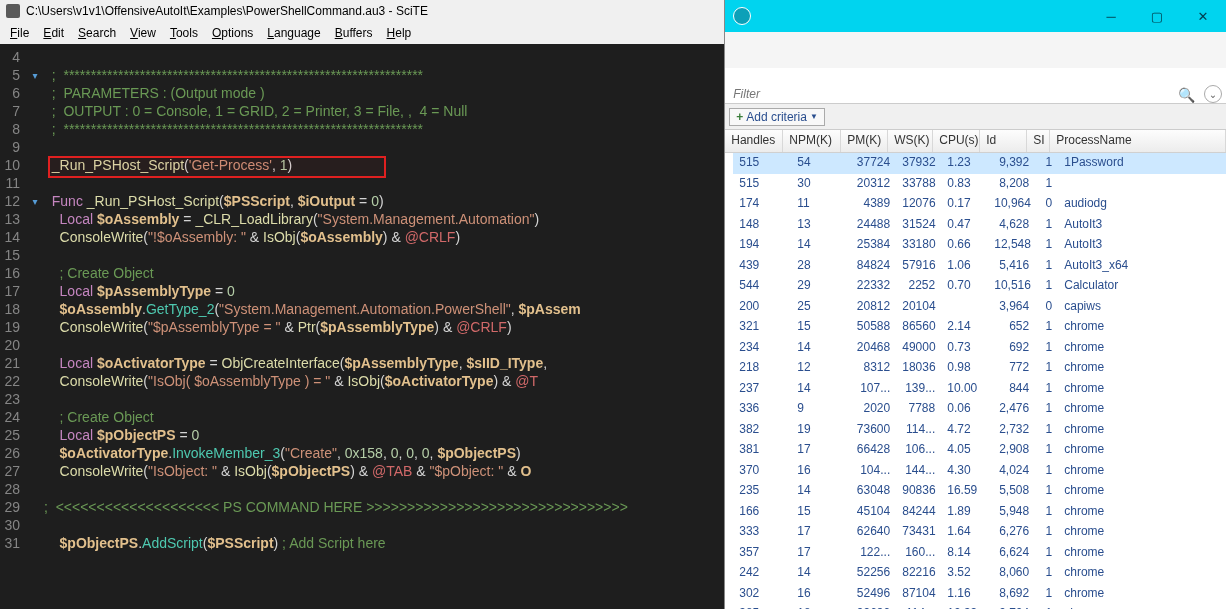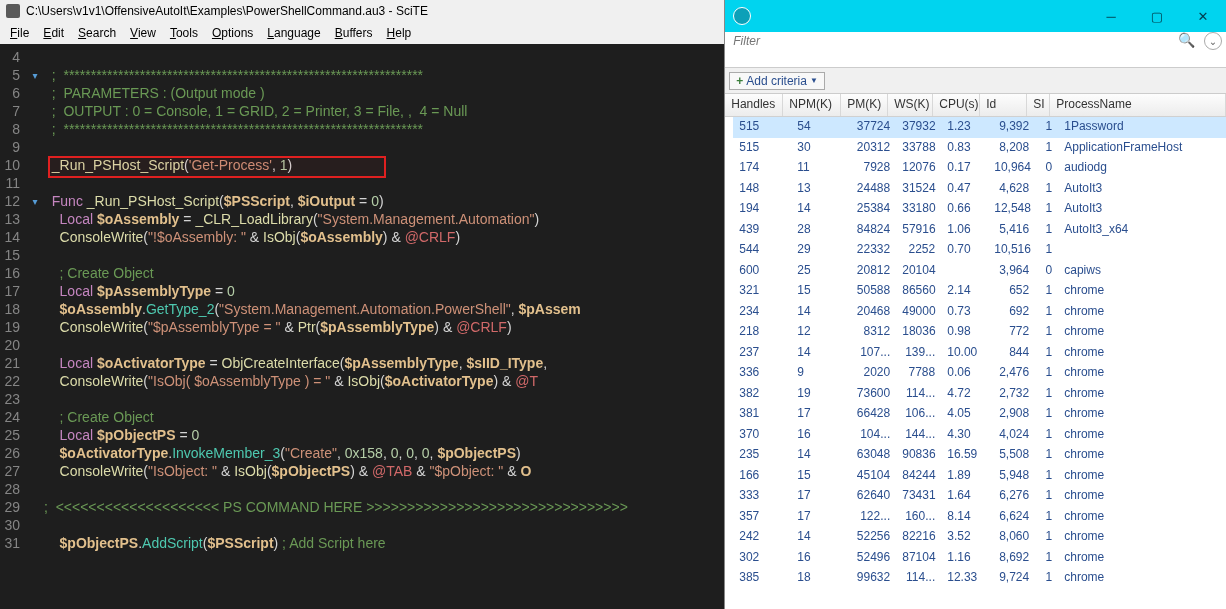--- a/index.html
+++ b/index.html
@@ -27,21 +27,21 @@
 .c-num { color:#b5cea8; }
 .c-macro { color:#d16969;text-align:right; }
 .c-white { color:#d4d4d4; }
 .c-method { color:#4ec9b0; }
 
 .grid-pane { width:503px; height:609px; background:#f5f5f5; display:flex; flex-direction:column; border-left:1px solid #888; }
 .gridtitle { height:32px; background:#00d4ef; display:flex; align-items:center; padding-left:8px; position:relative; }
 .gridtitle .appicon { width:18px; height:18px; background:#0ca0b8; border-radius:50%; border:1px solid #fff; position:relative; }
 .winbtns { position:absolute; right:0; top:0; height:32px; display:flex; }
 .winbtn { width:46px; height:32px; display:flex; align-items:center; justify-content:center; color:#004050; font-size:13px; cursor:pointer; }
-.filterrow { height:36px; background:#fff; border-bottom:1px solid #ccc; display:flex; align-items:flex-start; padding:0 4px; }
+.filterrow { height:36px; background:#fff; border-bottom:1px solid #ccc; display:flex; align-items:flex-end; padding:0 4px;margin-top:36px; }
 .filterrow input { flex:1; border:none; outline:none; font-size:12px; font-style:italic; color:#888; padding:2px 4px; }
 .filterrow .mag { color:#888; font-size:14px; padding:0 4px; }
 .filterrow .expand { width:18px; height:18px; border:1px solid #aaa; border-radius:50%; display:flex; align-items:center; justify-content:center; font-size:10px; color:#666; cursor:pointer; margin-left:4px; }
 .criteriarow { height:26px; background:#f0f0f0; border-bottom:1px solid #ccc; display:flex; align-items:center; padding:0 4px; }
 .addcrit { border:1px solid #aaa; background:#f8f8f8; padding:1px 6px; font-size:12px; color:#2a4e8e; cursor:pointer; display:flex; align-items:center; gap:3px; }
 .addcrit .plus { color:#3a7e3a; font-weight:bold; }
 .addcrit .dd { font-size:8px; }
 .gridhead { height:23px; background:linear-gradient(#fdfdfd,#ececec); border-bottom:1px solid #d0d0d0; display:flex; font-size:12px; color:#333; }
 .gridhead .hcell { border-right:1px solid #d8d8d8; padding:3px 6px; overflow:hidden; white-space:nowrap; }
 .gridbody { flex:1; overflow:hidden; background:#fff;padding-left:8px; }
@@ -183,26 +183,25 @@
         <div class="cell col7">1Password</div>
       </div>
       <div class="gridrow">
         <div class="cell col0">515</div>
         <div class="cell col1">30</div>
         <div class="cell col2">20312</div>
         <div class="cell col3">33788</div>
         <div class="cell col4">0.83</div>
         <div class="cell col5">8,208</div>
         <div class="cell col6">1</div>
-        <div class="cell col7">ApplicationFrameHost</div>
       </div>
       <div class="gridrow">
         <div class="cell col0">174</div>
         <div class="cell col1">11</div>
-        <div class="cell col2">7928</div>
+        <div class="cell col2">4389</div>
         <div class="cell col3">12076</div>
         <div class="cell col4">0.17</div>
         <div class="cell col5">10,964</div>
         <div class="cell col6">0</div>
         <div class="cell col7">audiodg</div>
       </div>
       <div class="gridrow">
         <div class="cell col0">148</div>
         <div class="cell col1">13</div>
         <div class="cell col2">24488</div>
@@ -233,23 +232,24 @@
         <div class="cell col7">AutoIt3_x64</div>
       </div>
       <div class="gridrow">
         <div class="cell col0">544</div>
         <div class="cell col1">29</div>
         <div class="cell col2">22332</div>
         <div class="cell col3">2252</div>
         <div class="cell col4">0.70</div>
         <div class="cell col5">10,516</div>
         <div class="cell col6">1</div>
-      </div>
-      <div class="gridrow">
-        <div class="cell col0">600</div>
+        <div class="cell col7">Calculator</div>
+      </div>
+      <div class="gridrow">
+        <div class="cell col0">200</div>
         <div class="cell col1">25</div>
         <div class="cell col2">20812</div>
         <div class="cell col3">20104</div>
         <div class="cell col4"></div>
         <div class="cell col5">3,964</div>
         <div class="cell col6">0</div>
         <div class="cell col7">capiws</div>
       </div>
       <div class="gridrow">
         <div class="cell col0">321</div>

